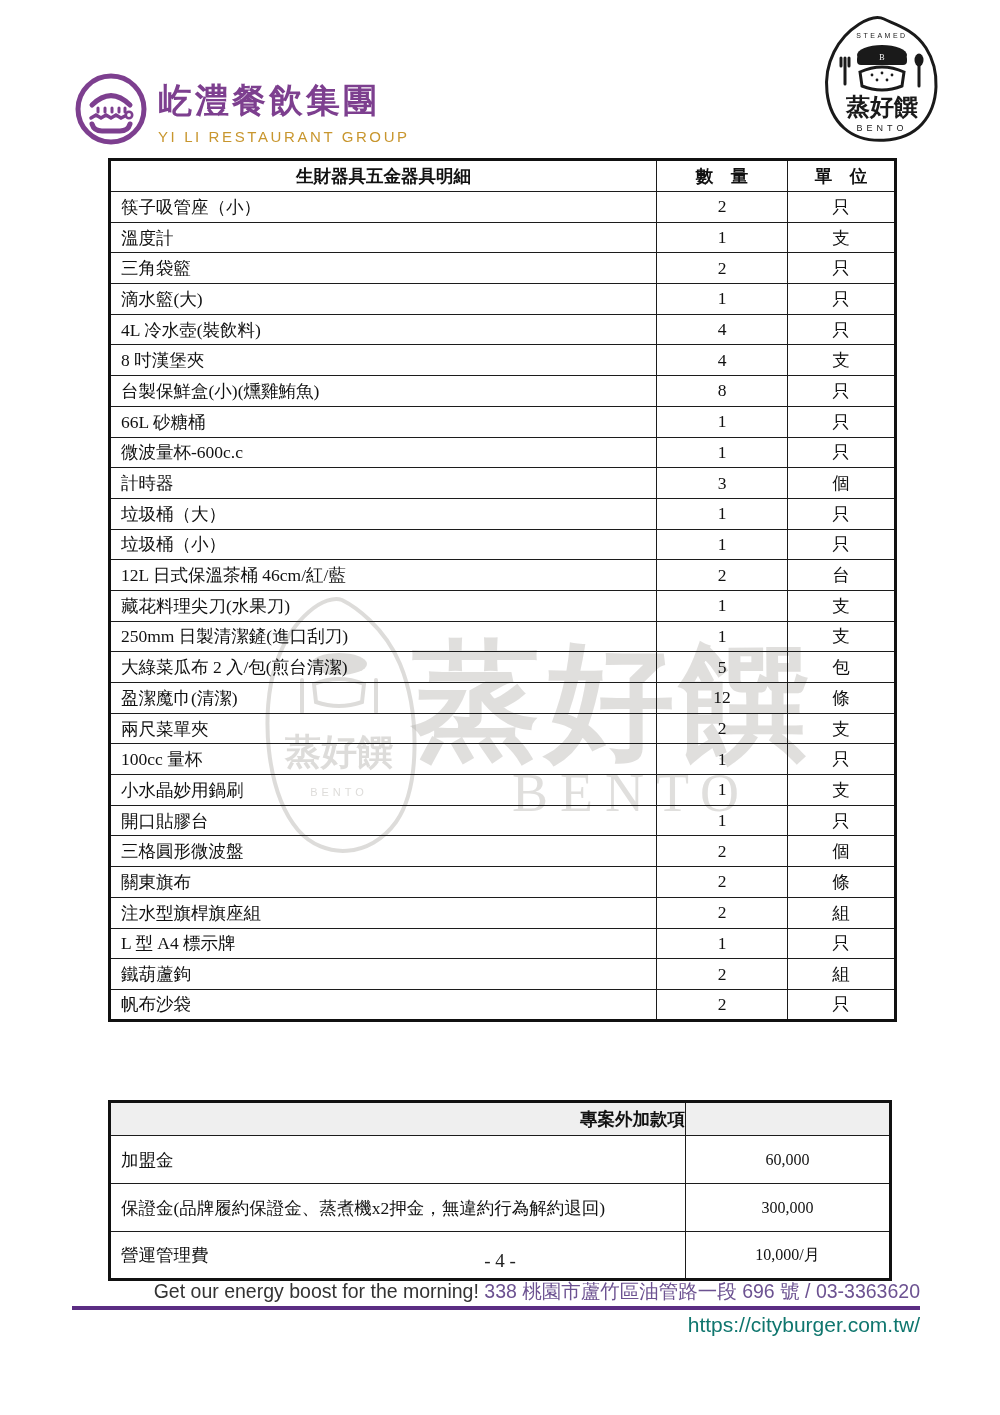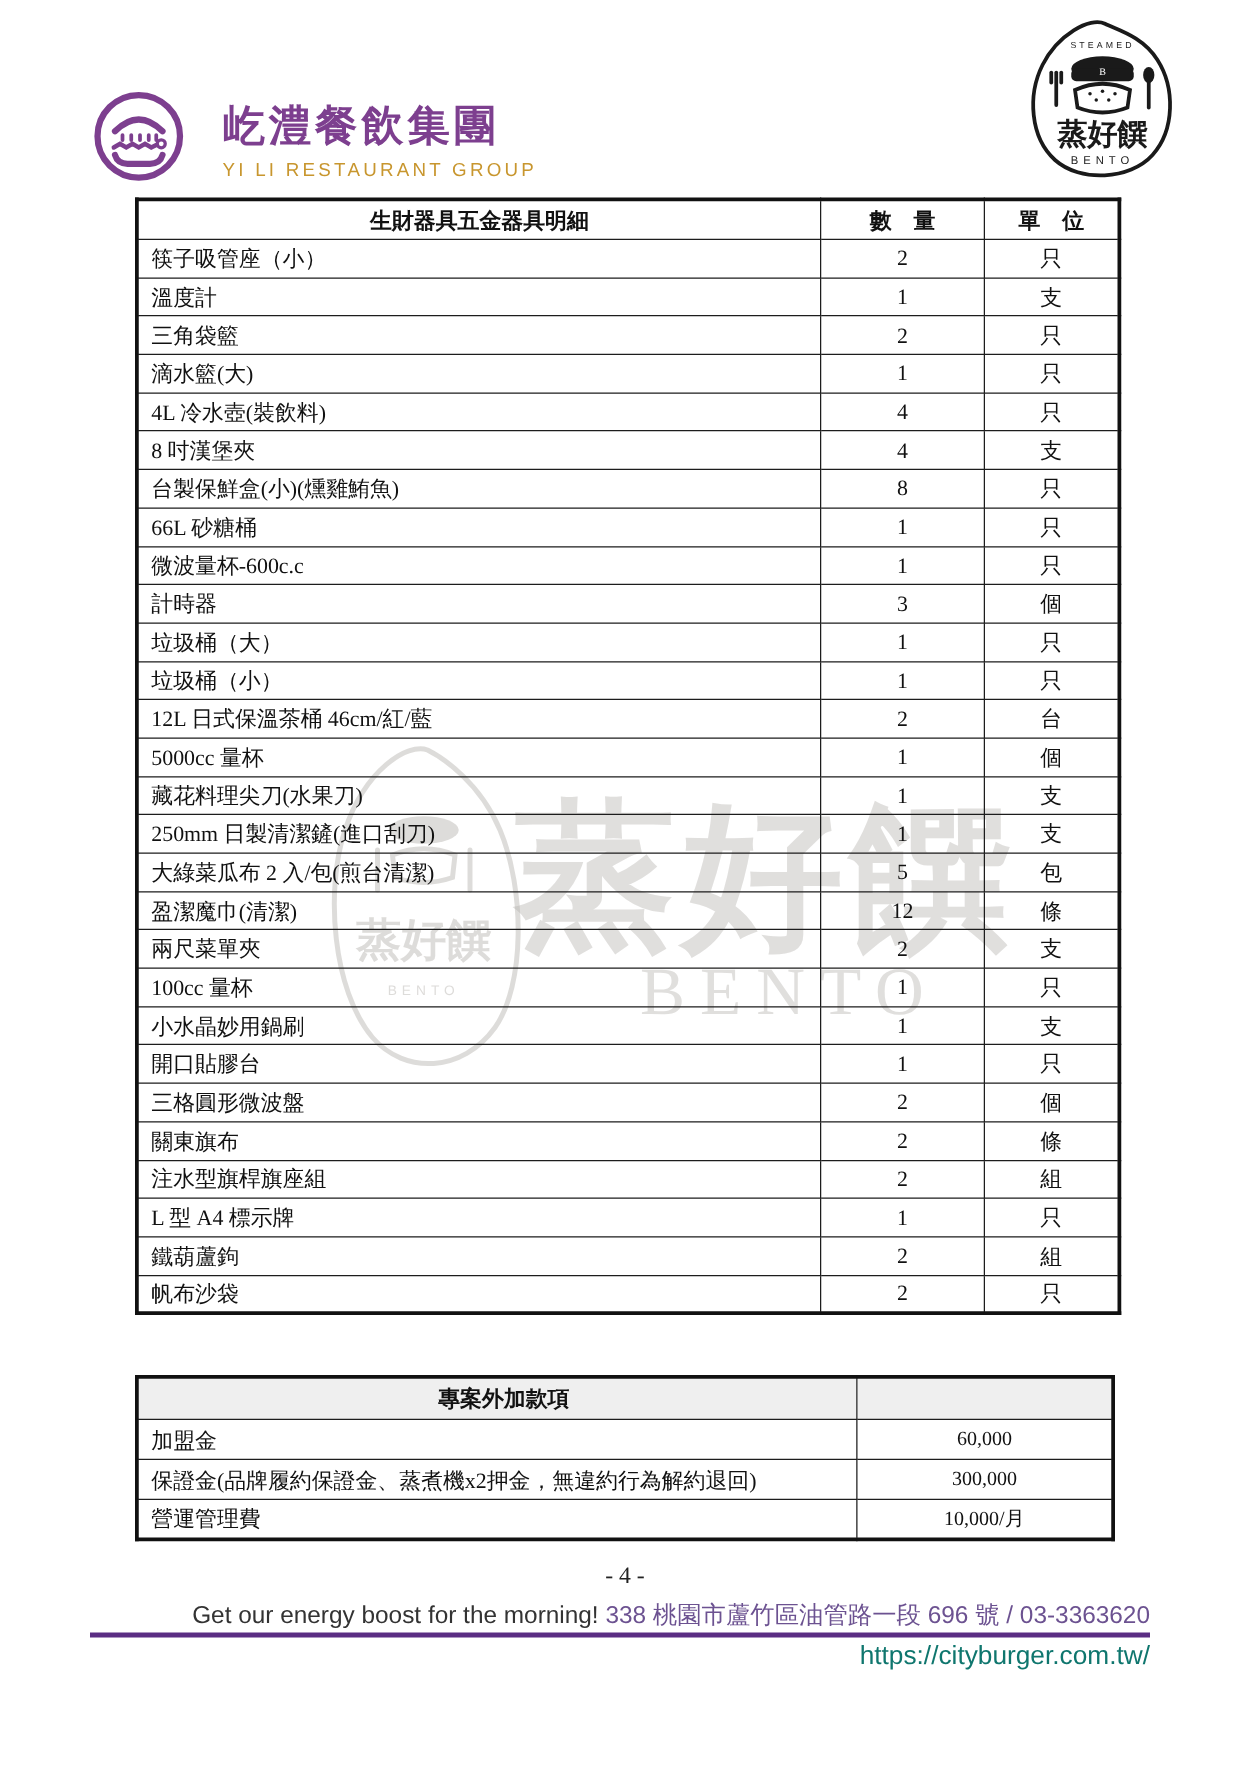--- a/index.html
+++ b/index.html
@@ -1,20 +1,20 @@
 <!DOCTYPE html>
 <html><head>
 <meta charset="utf-8">
 <style>
   * { margin:0; padding:0; box-sizing:border-box; }
   body { background:#ffffff; font-family:"Liberation Serif","DejaVu Serif",serif; }
   .page { position:relative; width:1000px; height:1415px; background:#ffffff; overflow:hidden; margin:0 auto; }
 
   
-  .brand { position:absolute; left:74px; top:72px; display:flex; align-items:center; gap:30px; z-index:3; }
+  .brand { position:absolute; left:74px; top:72px; display:flex; align-items:center; gap:10px; z-index:3; }
   .brand-text .cn { font-size:34px; font-weight:bold; color:#7D3F8F; letter-spacing:3px;
                     font-family:"Liberation Sans","DejaVu Sans",sans-serif; }
   .brand-text .en { font-size:15px; color:#C8962E; letter-spacing:2.6px; margin-top:4px;
                     font-family:"Liberation Sans","DejaVu Sans",sans-serif;text-align:right; }
 
   .bento-logo { position:absolute; left:798px; top:12px; z-index:3; }
 
   
   .wm { position:absolute; z-index:1; color:#b7b4b0; pointer-events:none; }
   .wm-grain { left:250px; top:592px; opacity:.55; }
@@ -26,22 +26,22 @@
   .equip-table { left:108px; top:158px; width:786px; }
   .equip-table th, .equip-table td { border:1.6px solid #1c1c1c; font-size:17.5px; color:#111; overflow:hidden; white-space:nowrap; }
   .equip-table { border:3px solid #111; }
   .equip-table th { font-weight:bold; height:32px; text-align:center; }
   .equip-table td { height:30.7px; }
   .equip-table td.item { text-align:left; padding-left:10px; }
   .equip-table td.qty, .equip-table td.unit { text-align:center; }
 
   .fees-table { left:108px; top:1100px; width:781px; border:3px solid #111; }
   .fees-table th, .fees-table td { border:1.6px solid #1c1c1c; font-size:17.5px; color:#111; overflow:hidden; }
-  .fees-table th { background:#efefef; font-weight:bold; height:34px; text-align:center; padding-left:10px;margin-top:30px; }
-  .fees-table td { height:32px; }
+  .fees-table th { background:#efefef; font-weight:bold; height:34px; text-align:right; padding-left:10px;margin-top:30px; }
+  .fees-table td { height:48px; }
   .fees-table td.item { text-align:left; padding-left:10px; white-space:nowrap; }
   .fees-table td.amount { text-align:center; font-size:16px; }
 
   
   .page-number { position:absolute; left:0; right:0; top:1250px; text-align:center; font-size:19px; color:#222; z-index:2; }
   .footer-line { position:absolute; left:78px; right:80px; top:1278px; text-align:right; font-size:19.5px;
                  font-family:"Liberation Sans","DejaVu Sans",sans-serif; white-space:nowrap; z-index:2; }
   .footer-line .tagline { color:#333333;margin-left:40px; }
   .footer-line .address { color:#6C5291; }
   .footer-rule { position:absolute; left:72px; right:80px; top:1306px; height:4px; background:#5B2D83; z-index:2; }
@@ -210,25 +210,20 @@
           <td class="qty">1</td>
           <td class="unit">只</td>
         </tr>
 
         <tr>
           <td class="item">12L 日式保溫茶桶 46cm/紅/藍</td>
           <td class="qty">2</td>
           <td class="unit">台</td>
         </tr>
 
-        <tr>
-          <td class="item">5000cc 量杯</td>
-          <td class="qty">1</td>
-          <td class="unit">個</td>
-        </tr>
 
         <tr>
           <td class="item">藏花料理尖刀(水果刀)</td>
           <td class="qty">1</td>
           <td class="unit">支</td>
         </tr>
 
         <tr>
           <td class="item">250mm 日製清潔鏟(進口刮刀)</td>
           <td class="qty">1</td>

